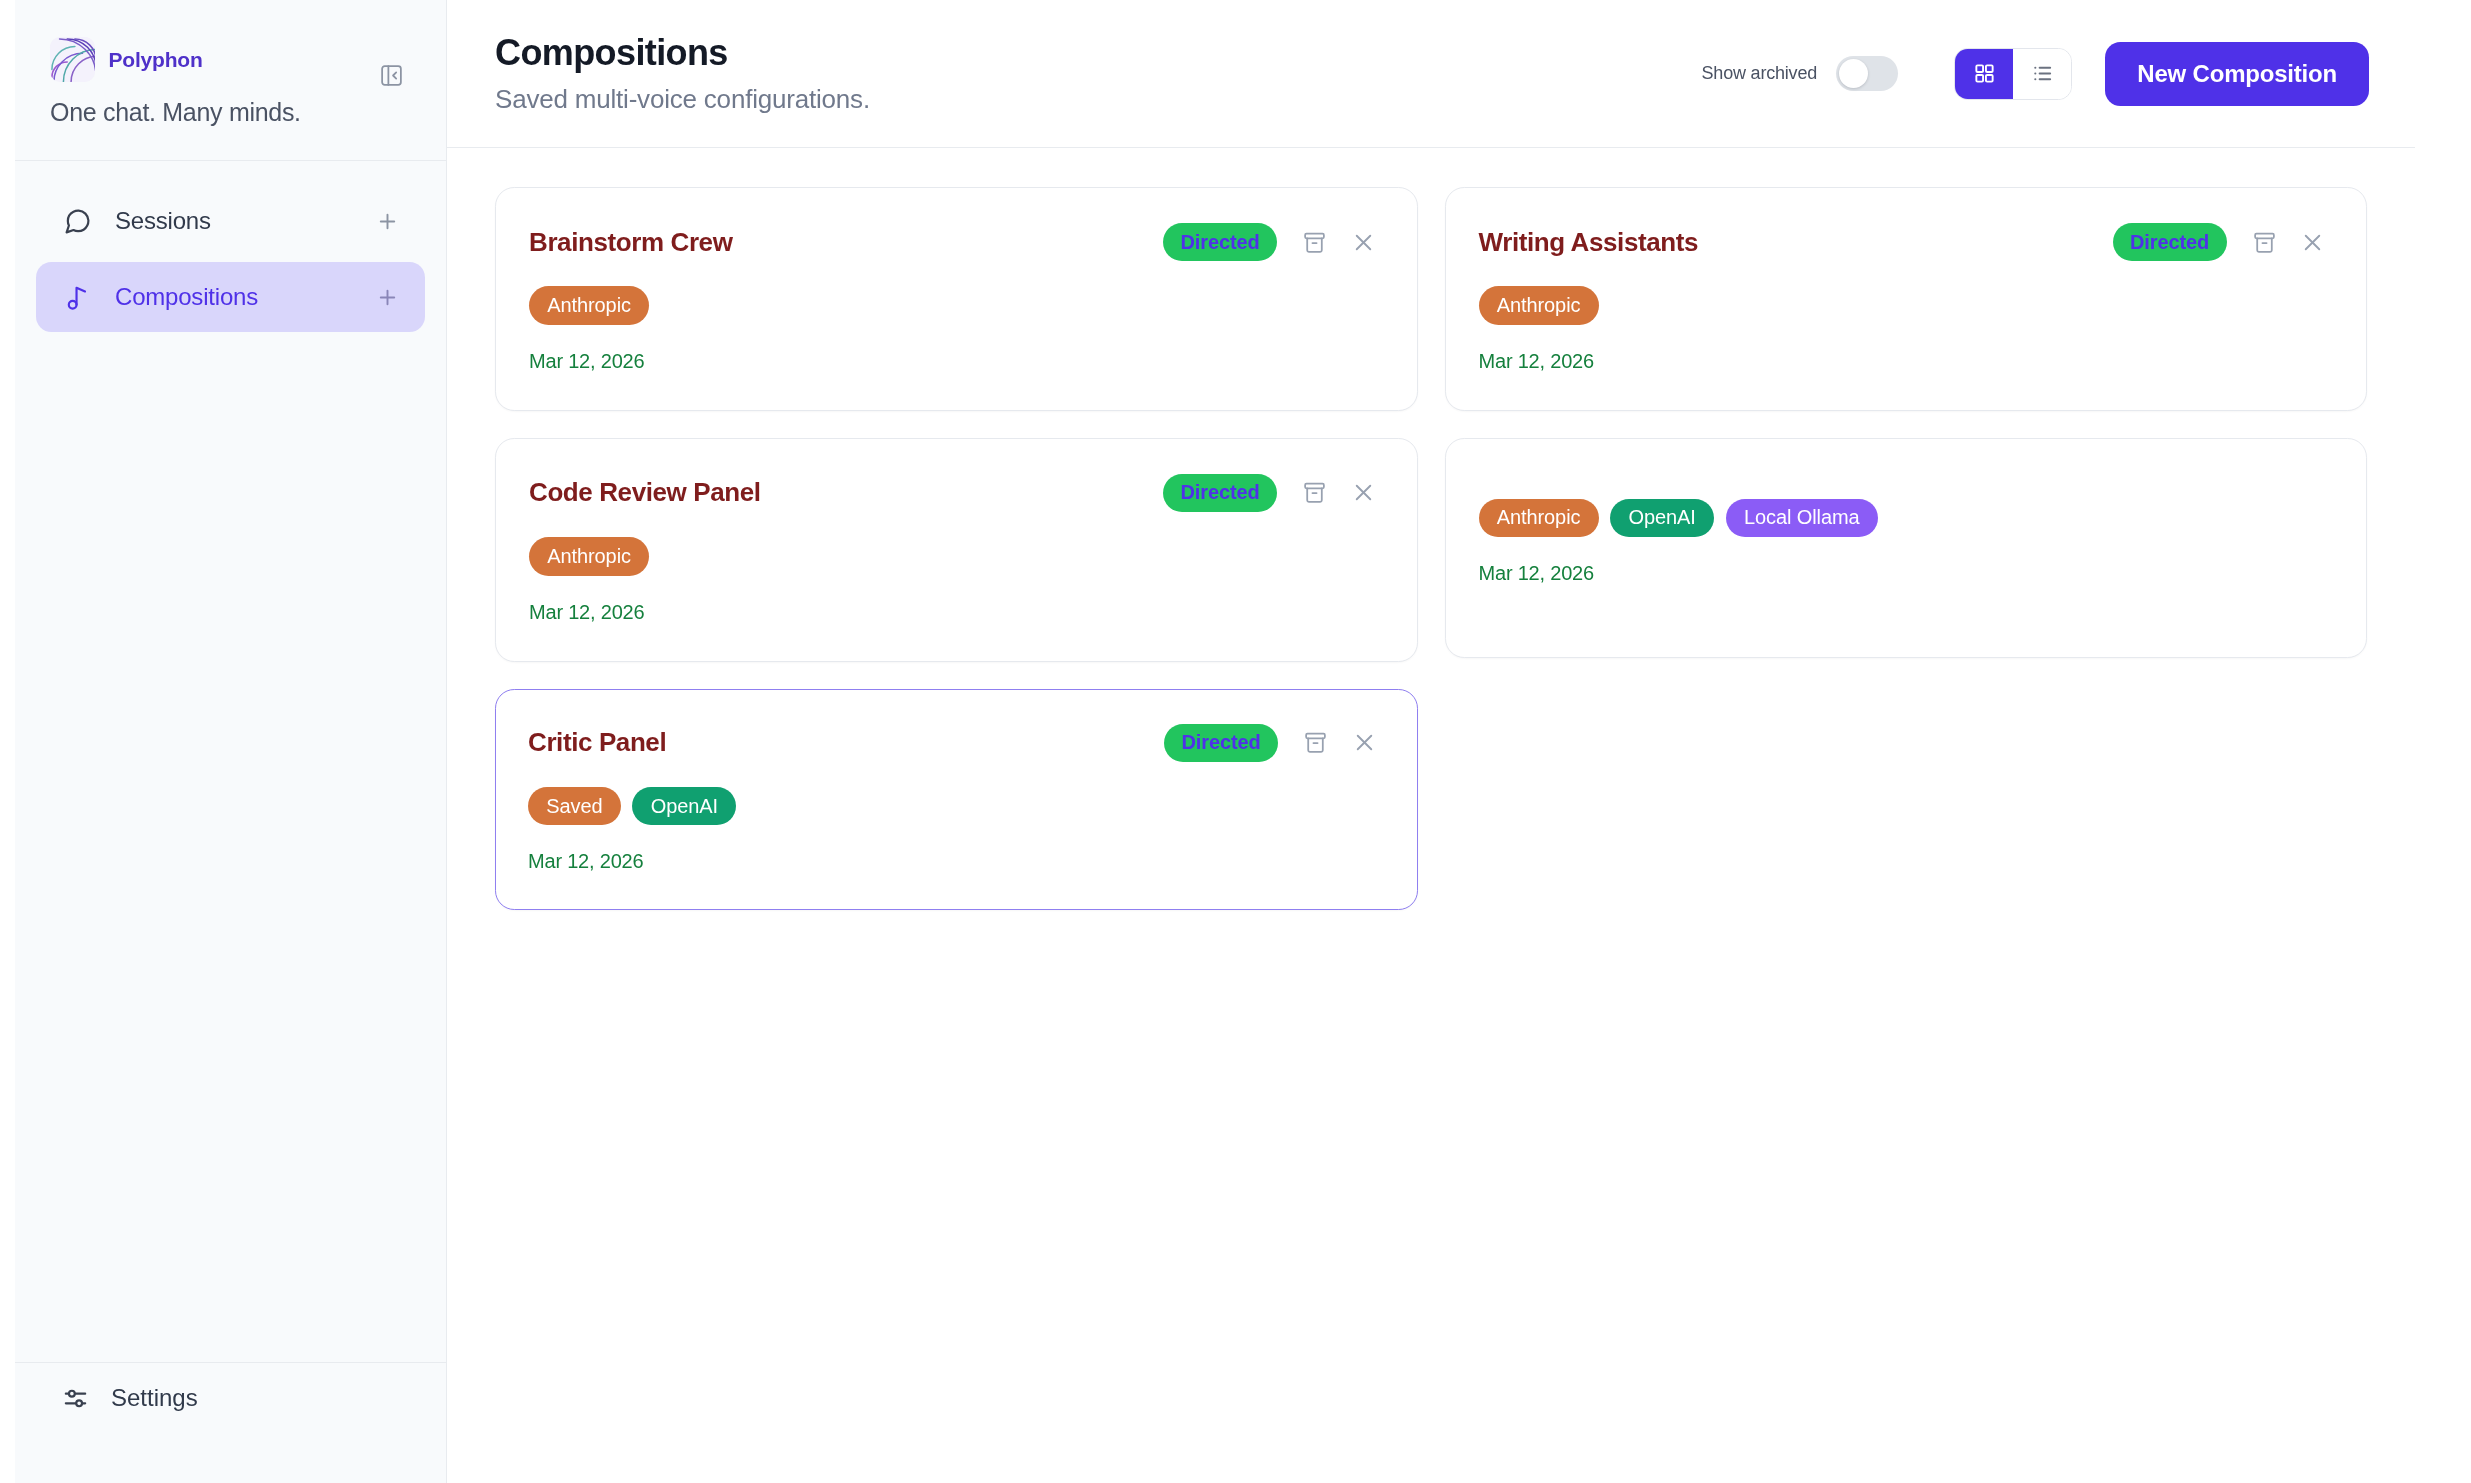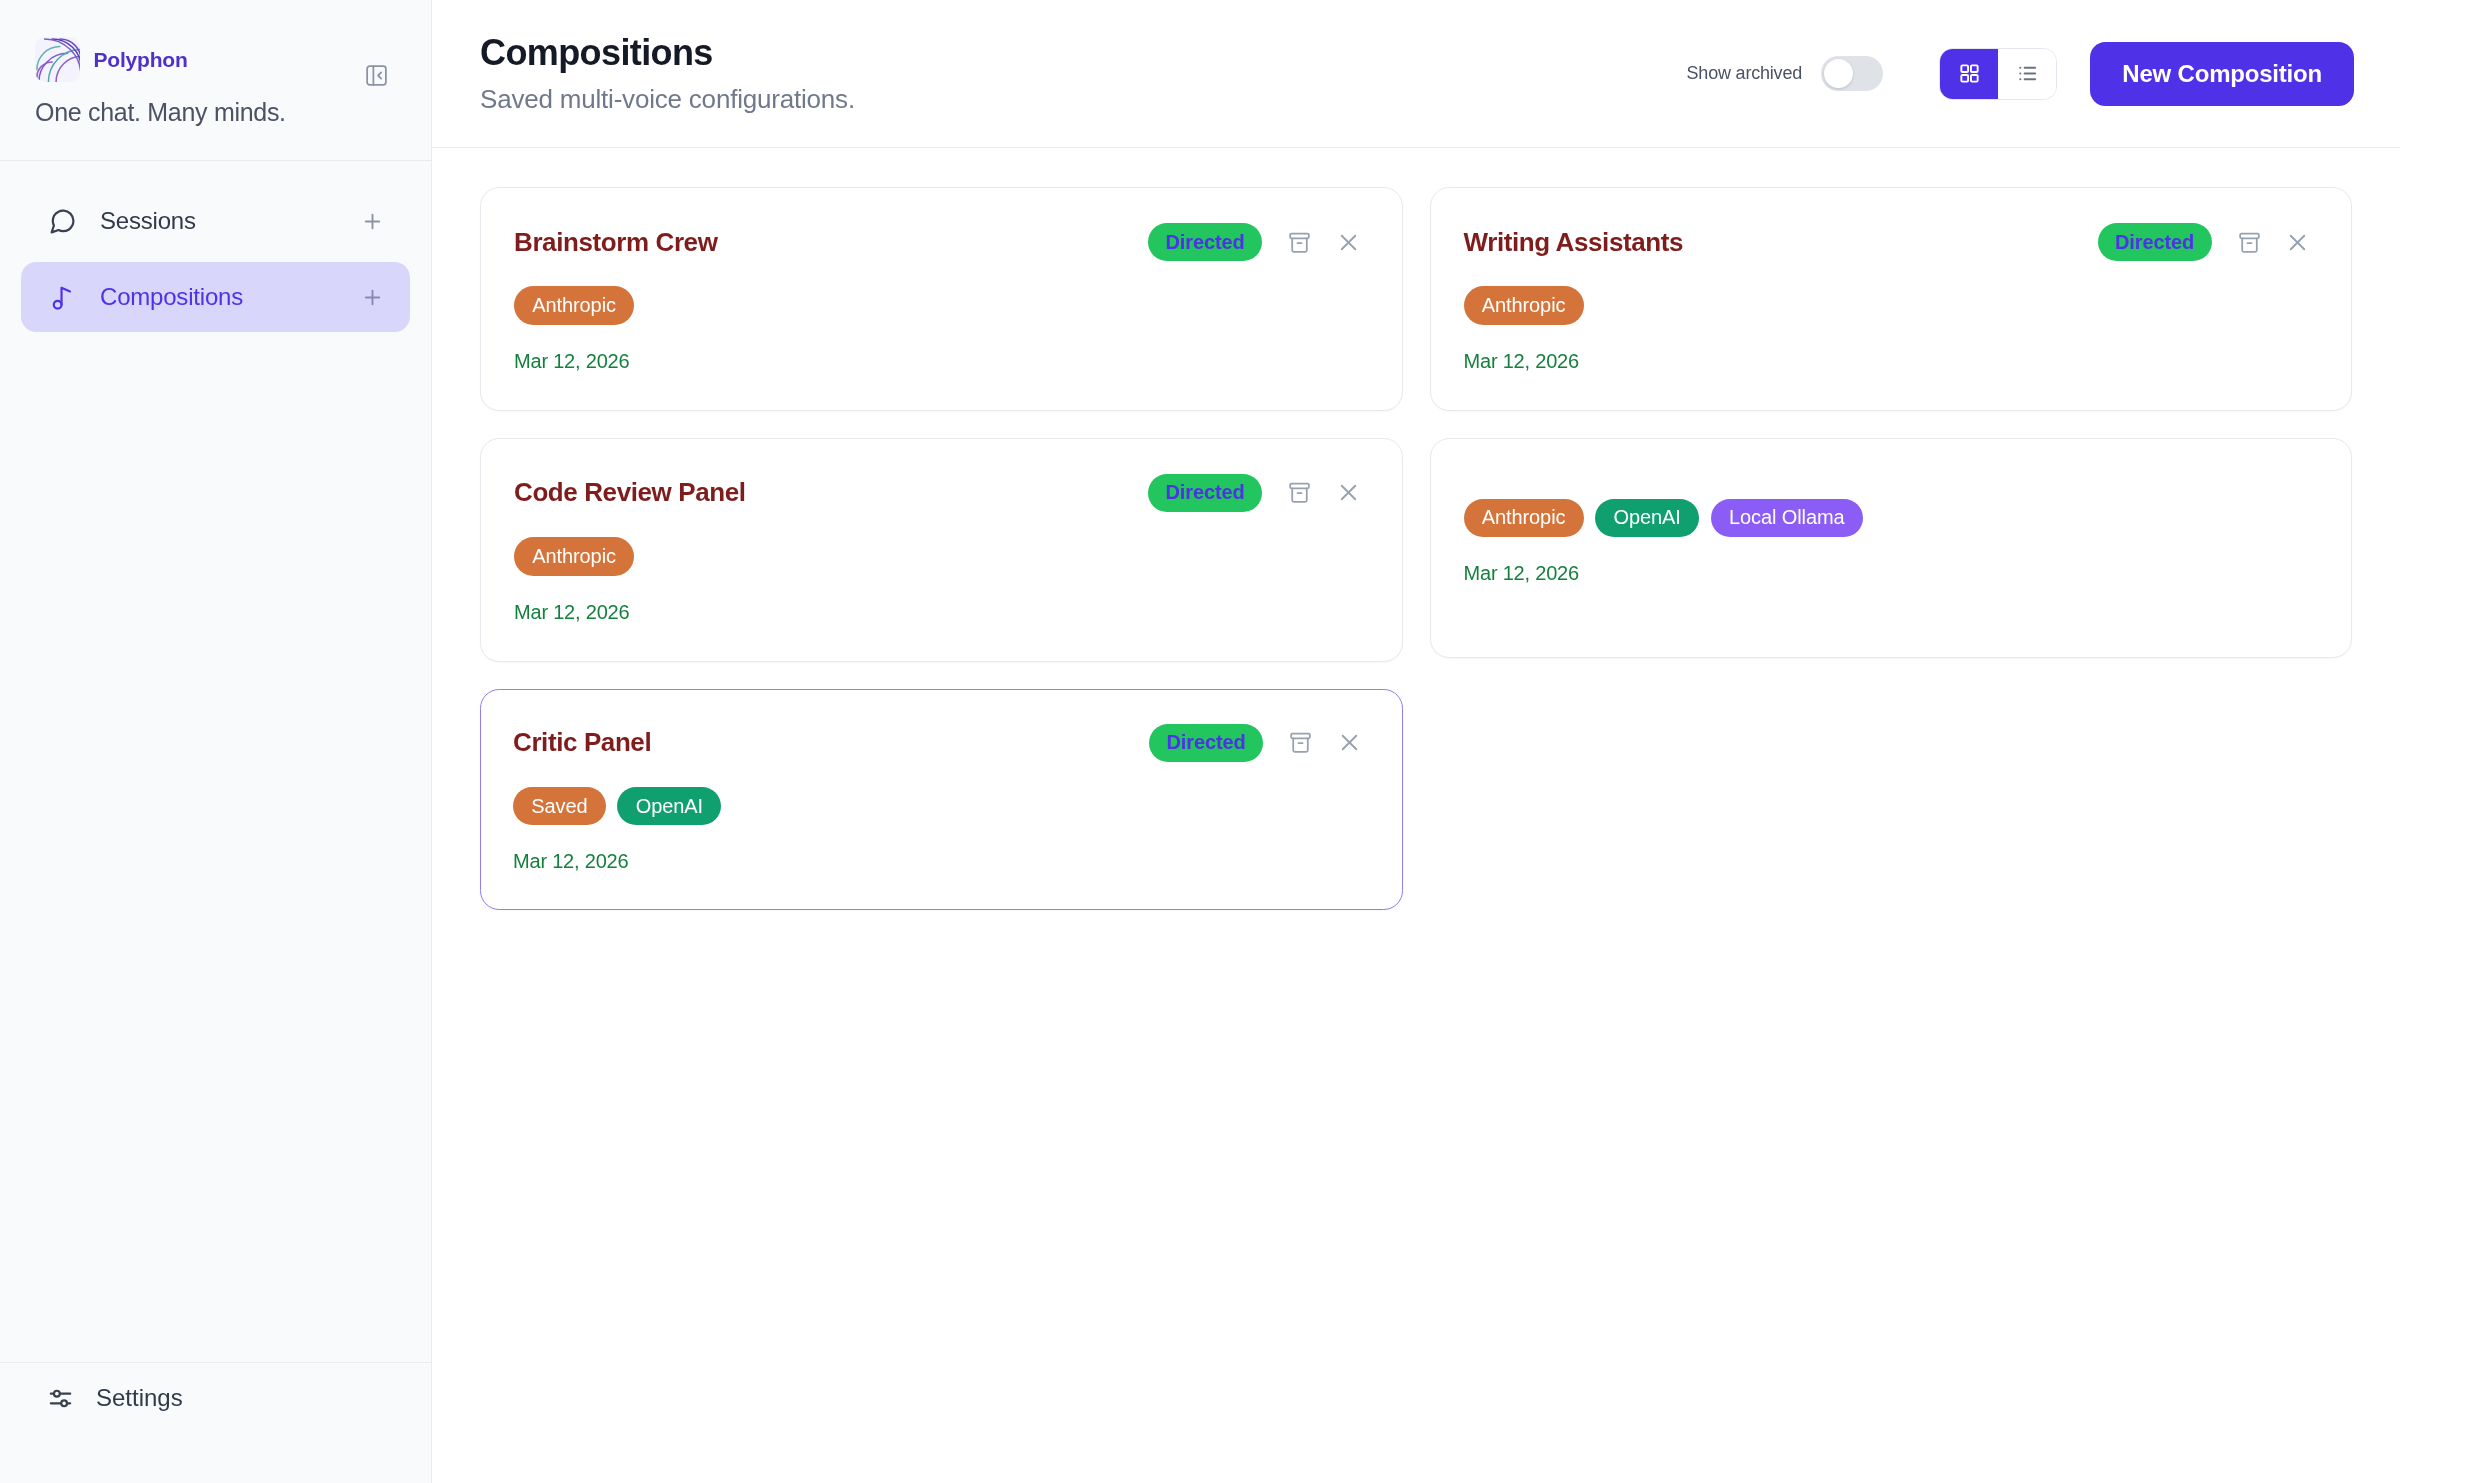--- a/index.html
+++ b/index.html
@@ -3,21 +3,21 @@
 <meta charset="utf-8">
 <style>
   * { box-sizing: border-box; margin: 0; padding: 0; }
   html, body {
     width: 2472px; height: 1483px;
     background: #ffffff;
     font-family: "Liberation Sans", "DejaVu Sans", sans-serif;
     -webkit-font-smoothing: antialiased;
     overflow: hidden;
   }
-  .app { display: flex; width: 2400px; height: 1483px; }
+  .app { display: flex; width: 2400px; height: 1483px; margin-left: 15px; }
 
   
   .sidebar {
     width: 432px; height: 100%;
     background: #f8fafc;
     border-right: 1px solid #e8ebef;
     display: flex; flex-direction: column;
     flex: 0 0 432px;
   }
   .sidebar-top {

